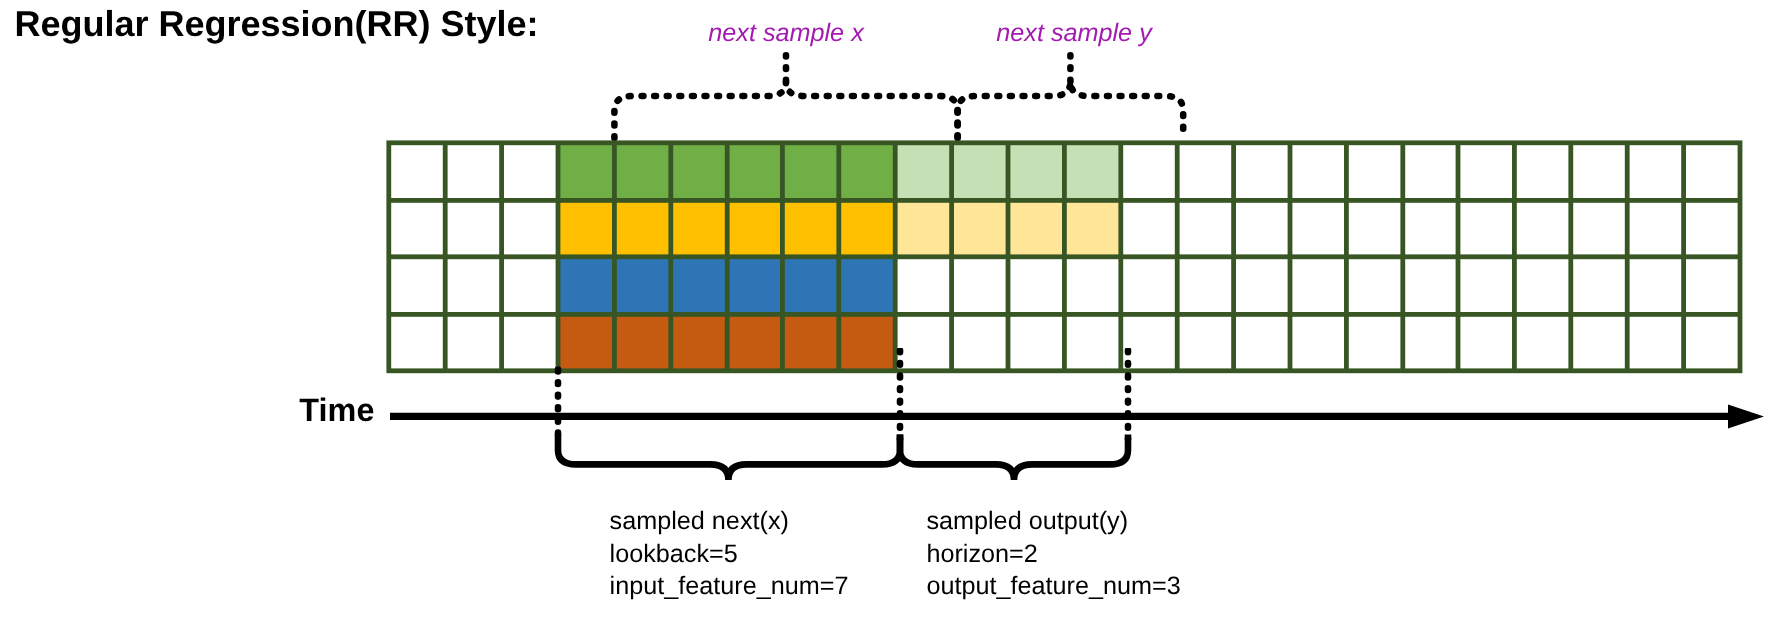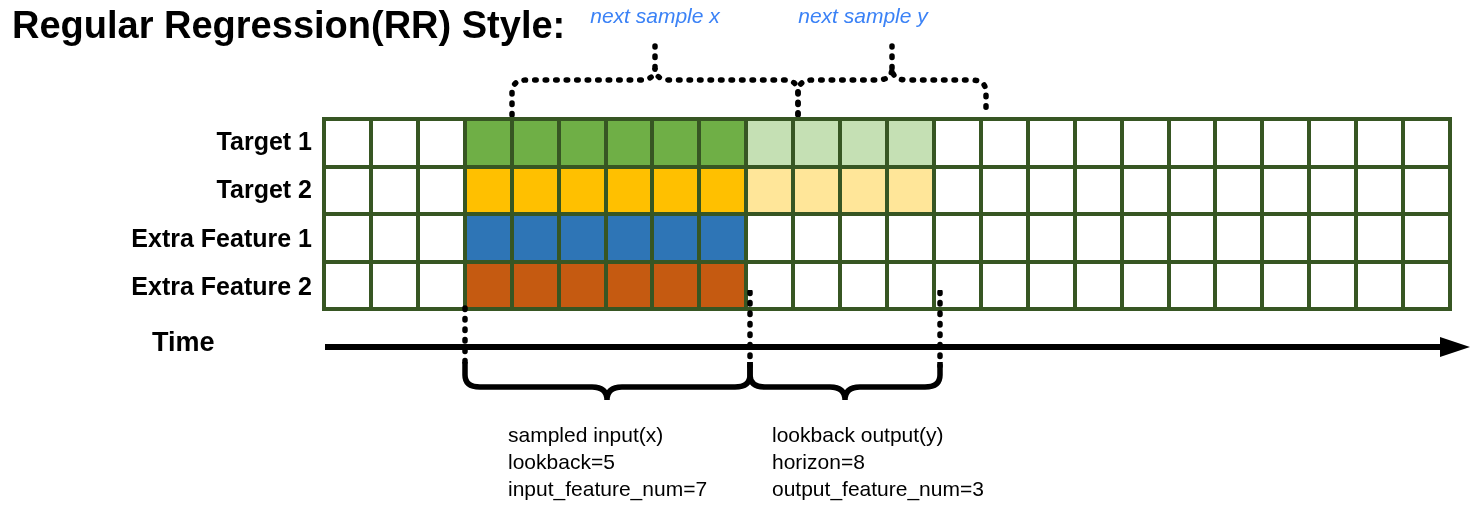--- a/index.html
+++ b/index.html
@@ -19,21 +19,21 @@
     left: 0; top: 0;
     width: 1476px;
     height: 516px;
   }
   .abs { position: absolute; }
 
   
   #title {
     left: 12px;
     top: 4px;
-    font-size: 38px;
+    font-size: 30px;
     font-weight: bold;
     color: #000000;
     letter-spacing: 0px;
     white-space: nowrap;
   }
 
   
   .row-label {
     right: 0px;
     width: 250px;
@@ -66,21 +66,21 @@
     padding: 4px;
     box-sizing: border-box;
   }
   .cell { background: #ffffff; }
 
   
   #time-label {
     left: 152px;
     top: 327px;
     width: 160px;
-    text-align: left;
+    text-align: right;
     font-size: 27px;
     font-weight: bold;
     color: #000;
   }
   #time-axis {
     left: 325px;
     top: 334px;
     width: 1145px;
     height: 26px;
   }
@@ -97,26 +97,27 @@
   #drop-lines {
     left: 0; top: 290px;
     width: 1476px; height: 80px;
   }
 
   
   .top-caption {
     font-size: 21px;
     font-style: italic;
     font-weight: normal;
-    color: #3b82f6;
+    color: #a21caf;
     text-align: center;
     white-space: nowrap;
+    margin-top: 12px;
   }
   #cap-x { left: 520px; top: 4px; width: 270px; }
-  #cap-y { left: 728px; top: 4px; width: 270px; text-align: center; }
+  #cap-y { left: 760px; top: 4px; width: 270px; text-align: center; }
 
   
   .bottom-text {
     font-size: 21px;
     font-weight: normal;
     color: #000;
     line-height: 27px;
     white-space: nowrap;
   }
   #txt-input  { left: 508px; top: 421px; }
@@ -135,26 +136,20 @@
   <svg class="abs" id="top-annot" viewBox="0 0 1476 120">
 
     <path d="M 512,115 L 512,92 Q 512,80 527,80 L 640,80 Q 655,80 655,68 Q 655,80 670,80 L 783,80 Q 798,80 798,92 L 798,115" fill="none" stroke="#000000" stroke-width="5.5" stroke-linecap="round" stroke-dasharray="1.5 9"></path>
 
     <path d="M 798,115 L 798,92 Q 798,80 813,80 L 877,80 Q 892,80 892,68 Q 892,80 907,80 L 971,80 Q 986,80 986,92 L 986,115" fill="none" stroke="#000000" stroke-width="5.5" stroke-linecap="round" stroke-dasharray="1.5 9"></path>
 
     <path d="M 655,68 L 655,46" fill="none" stroke="#000000" stroke-width="5.5" stroke-linecap="round" stroke-dasharray="1.5 9"></path>
     <path d="M 892,68 L 892,46" fill="none" stroke="#000000" stroke-width="5.5" stroke-linecap="round" stroke-dasharray="1.5 9"></path>
   </svg>
 
-  <div class="abs" id="row-labels">
-    <div class="abs row-label" style="top:0px;">Target 1</div>
-    <div class="abs row-label" style="top:48px;">Target 2</div>
-    <div class="abs row-label" style="top:97px;">Extra Feature 1</div>
-    <div class="abs row-label" style="top:145px;">Extra Feature 2</div>
-  </div>
 
   <div class="abs" id="grid">
       <div class="cell" style="background: rgb(255, 255, 255);"></div>
       <div class="cell" style="background: rgb(255, 255, 255);"></div>
       <div class="cell" style="background: rgb(255, 255, 255);"></div>
       <div class="cell" style="background: rgb(111, 175, 70);"></div>
       <div class="cell" style="background: rgb(111, 175, 70);"></div>
       <div class="cell" style="background: rgb(111, 175, 70);"></div>
       <div class="cell" style="background: rgb(111, 175, 70);"></div>
       <div class="cell" style="background: rgb(111, 175, 70);"></div>
@@ -261,23 +256,23 @@
   </svg>
 
   <svg class="abs" id="bottom-annot" viewBox="0 0 1476 120">
 
     <path d="M 465,72 L 465,85 Q 465,97 480,97 L 592,97 Q 607,97 607,110 Q 607,97 622,97 L 735,97 Q 750,97 750,85 L 750,72" fill="none" stroke="#000000" stroke-width="5.5" stroke-linecap="butt"></path>
 
     <path d="M 750,72 L 750,85 Q 750,97 765,97 L 830,97 Q 845,97 845,110 Q 845,97 860,97 L 925,97 Q 940,97 940,85 L 940,72" fill="none" stroke="#000000" stroke-width="5.5" stroke-linecap="butt"></path>
   </svg>
 
   <div class="abs bottom-text" id="txt-input">
-    <div>sampled input(x)</div>
+    <div>sampled next(x)</div>
     <div>lookback=5</div>
     <div>input_feature_num=7</div>
   </div>
   <div class="abs bottom-text" id="txt-output">
-    <div>lookback output(y)</div>
-    <div>horizon=8</div>
+    <div>sampled output(y)</div>
+    <div>horizon=2</div>
     <div>output_feature_num=3</div>
   </div>
 
 </div>
 
 </body></html>

